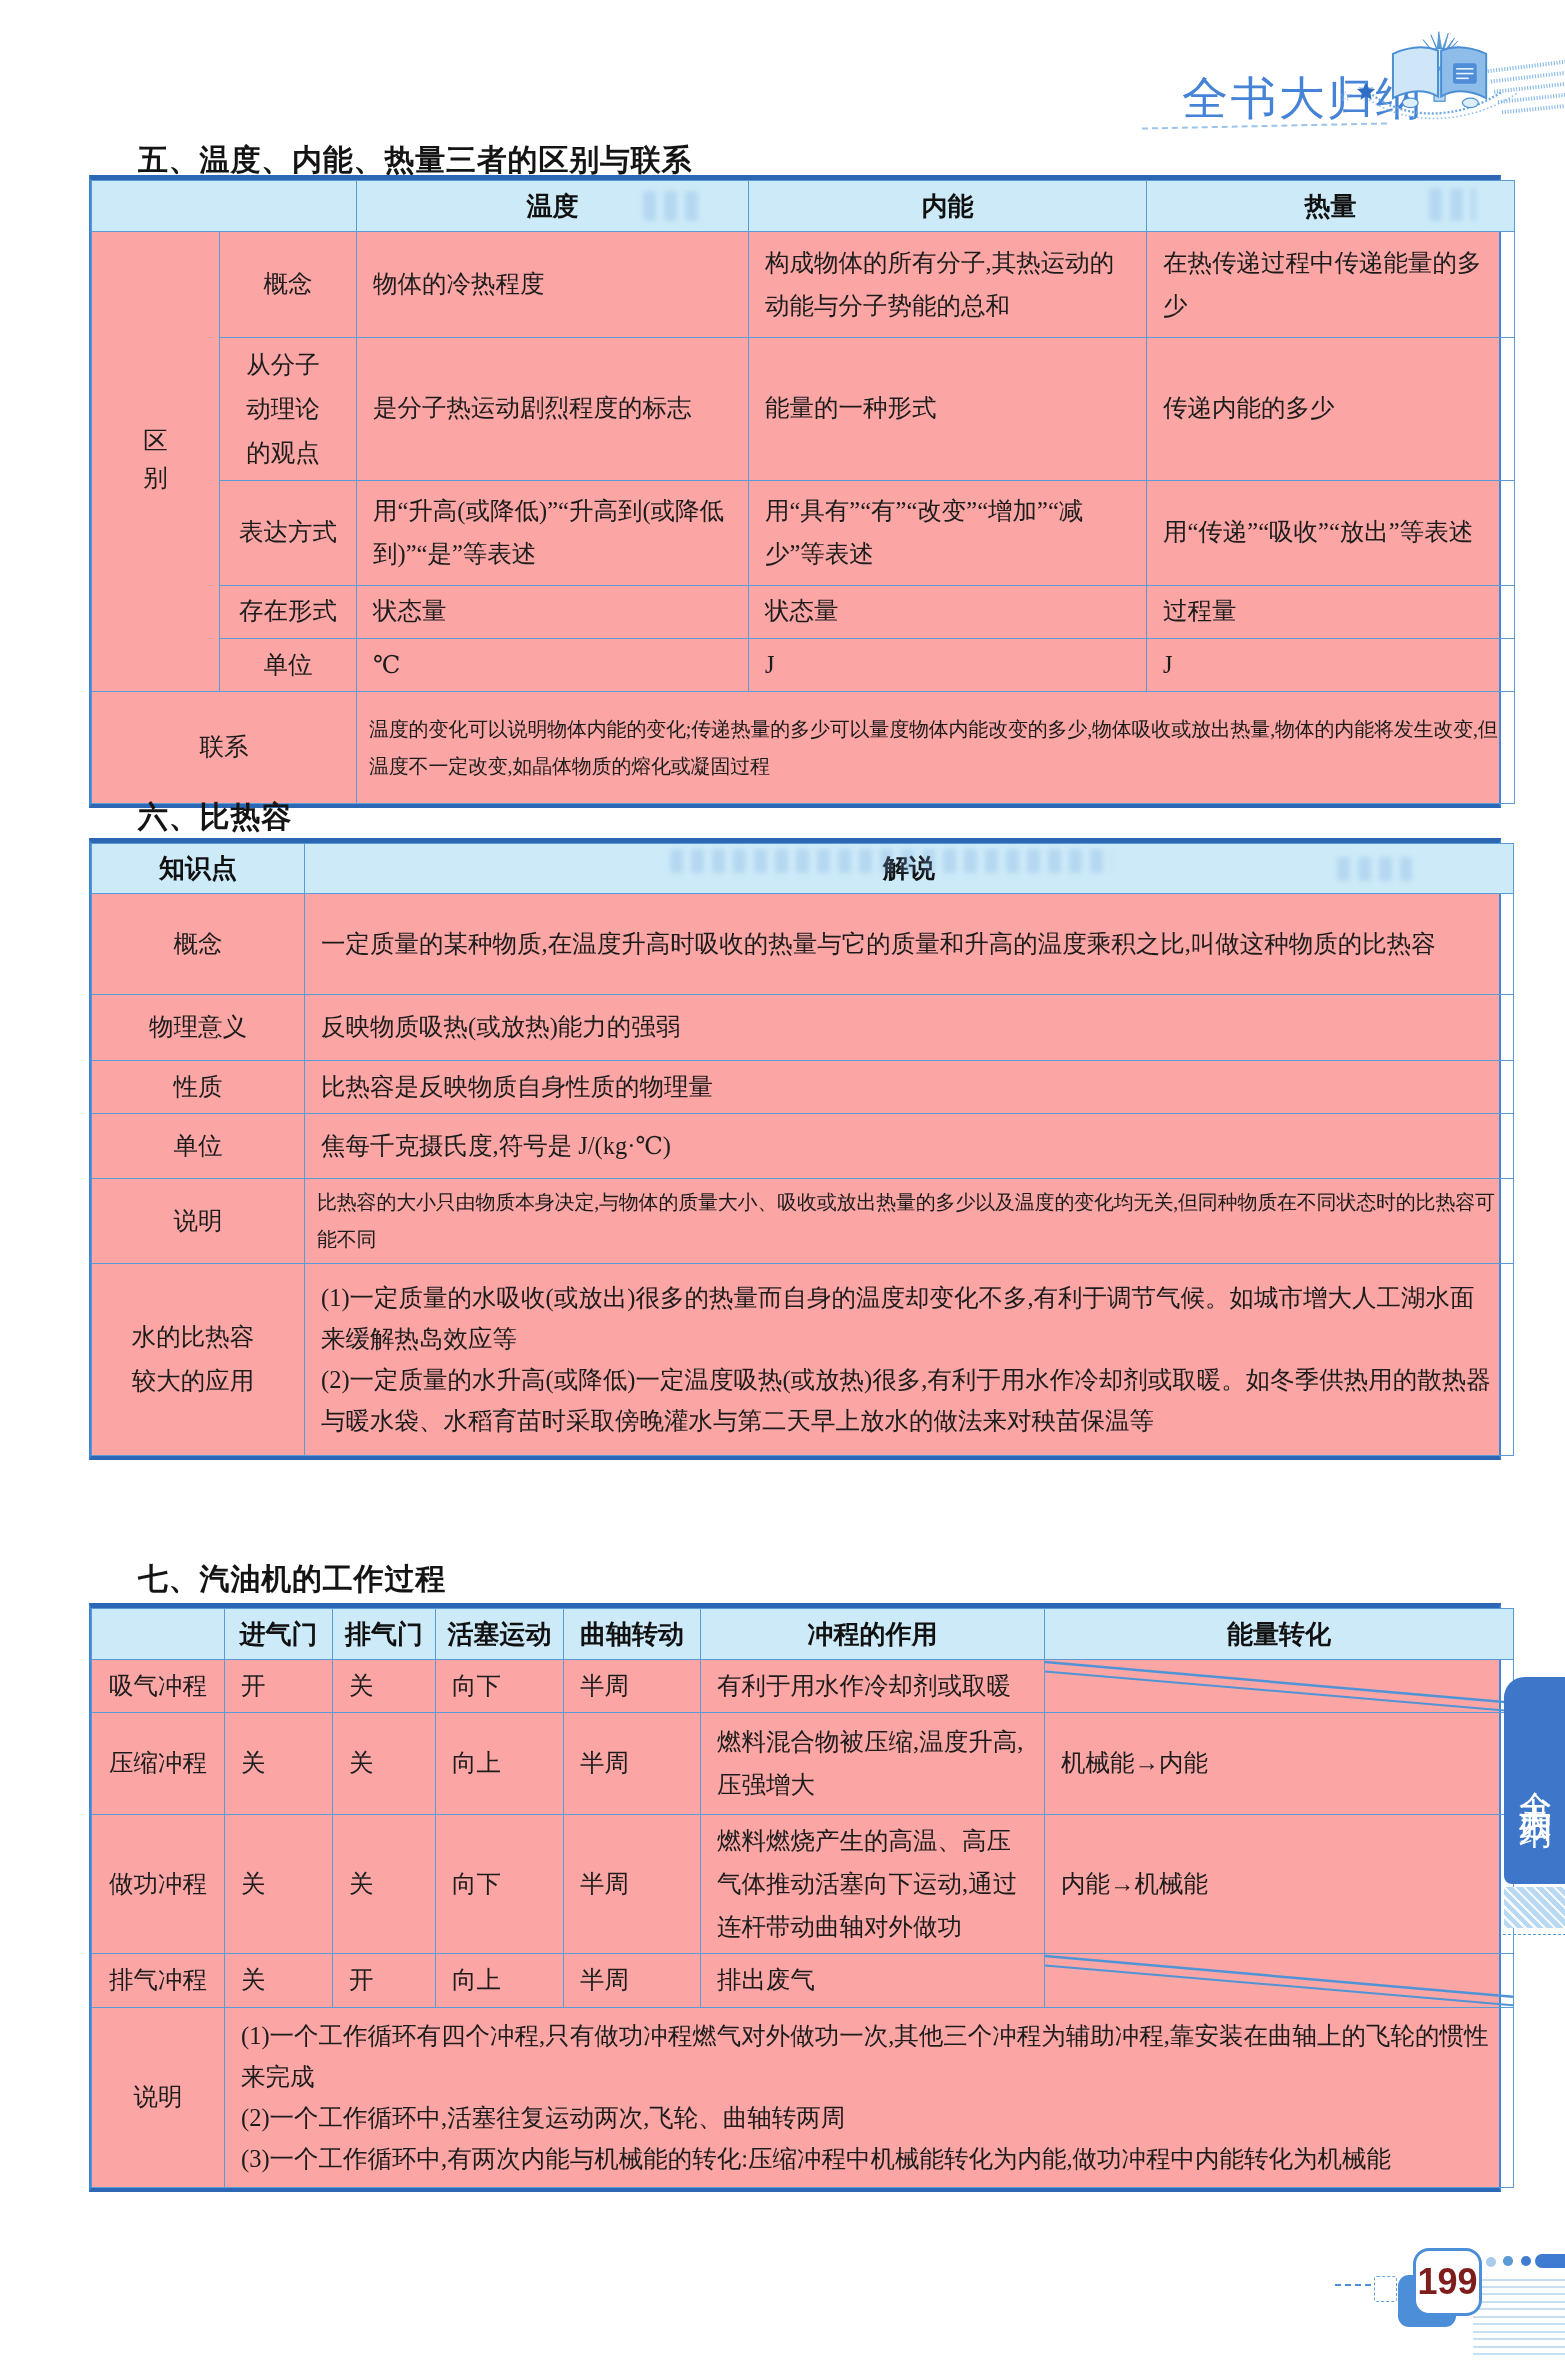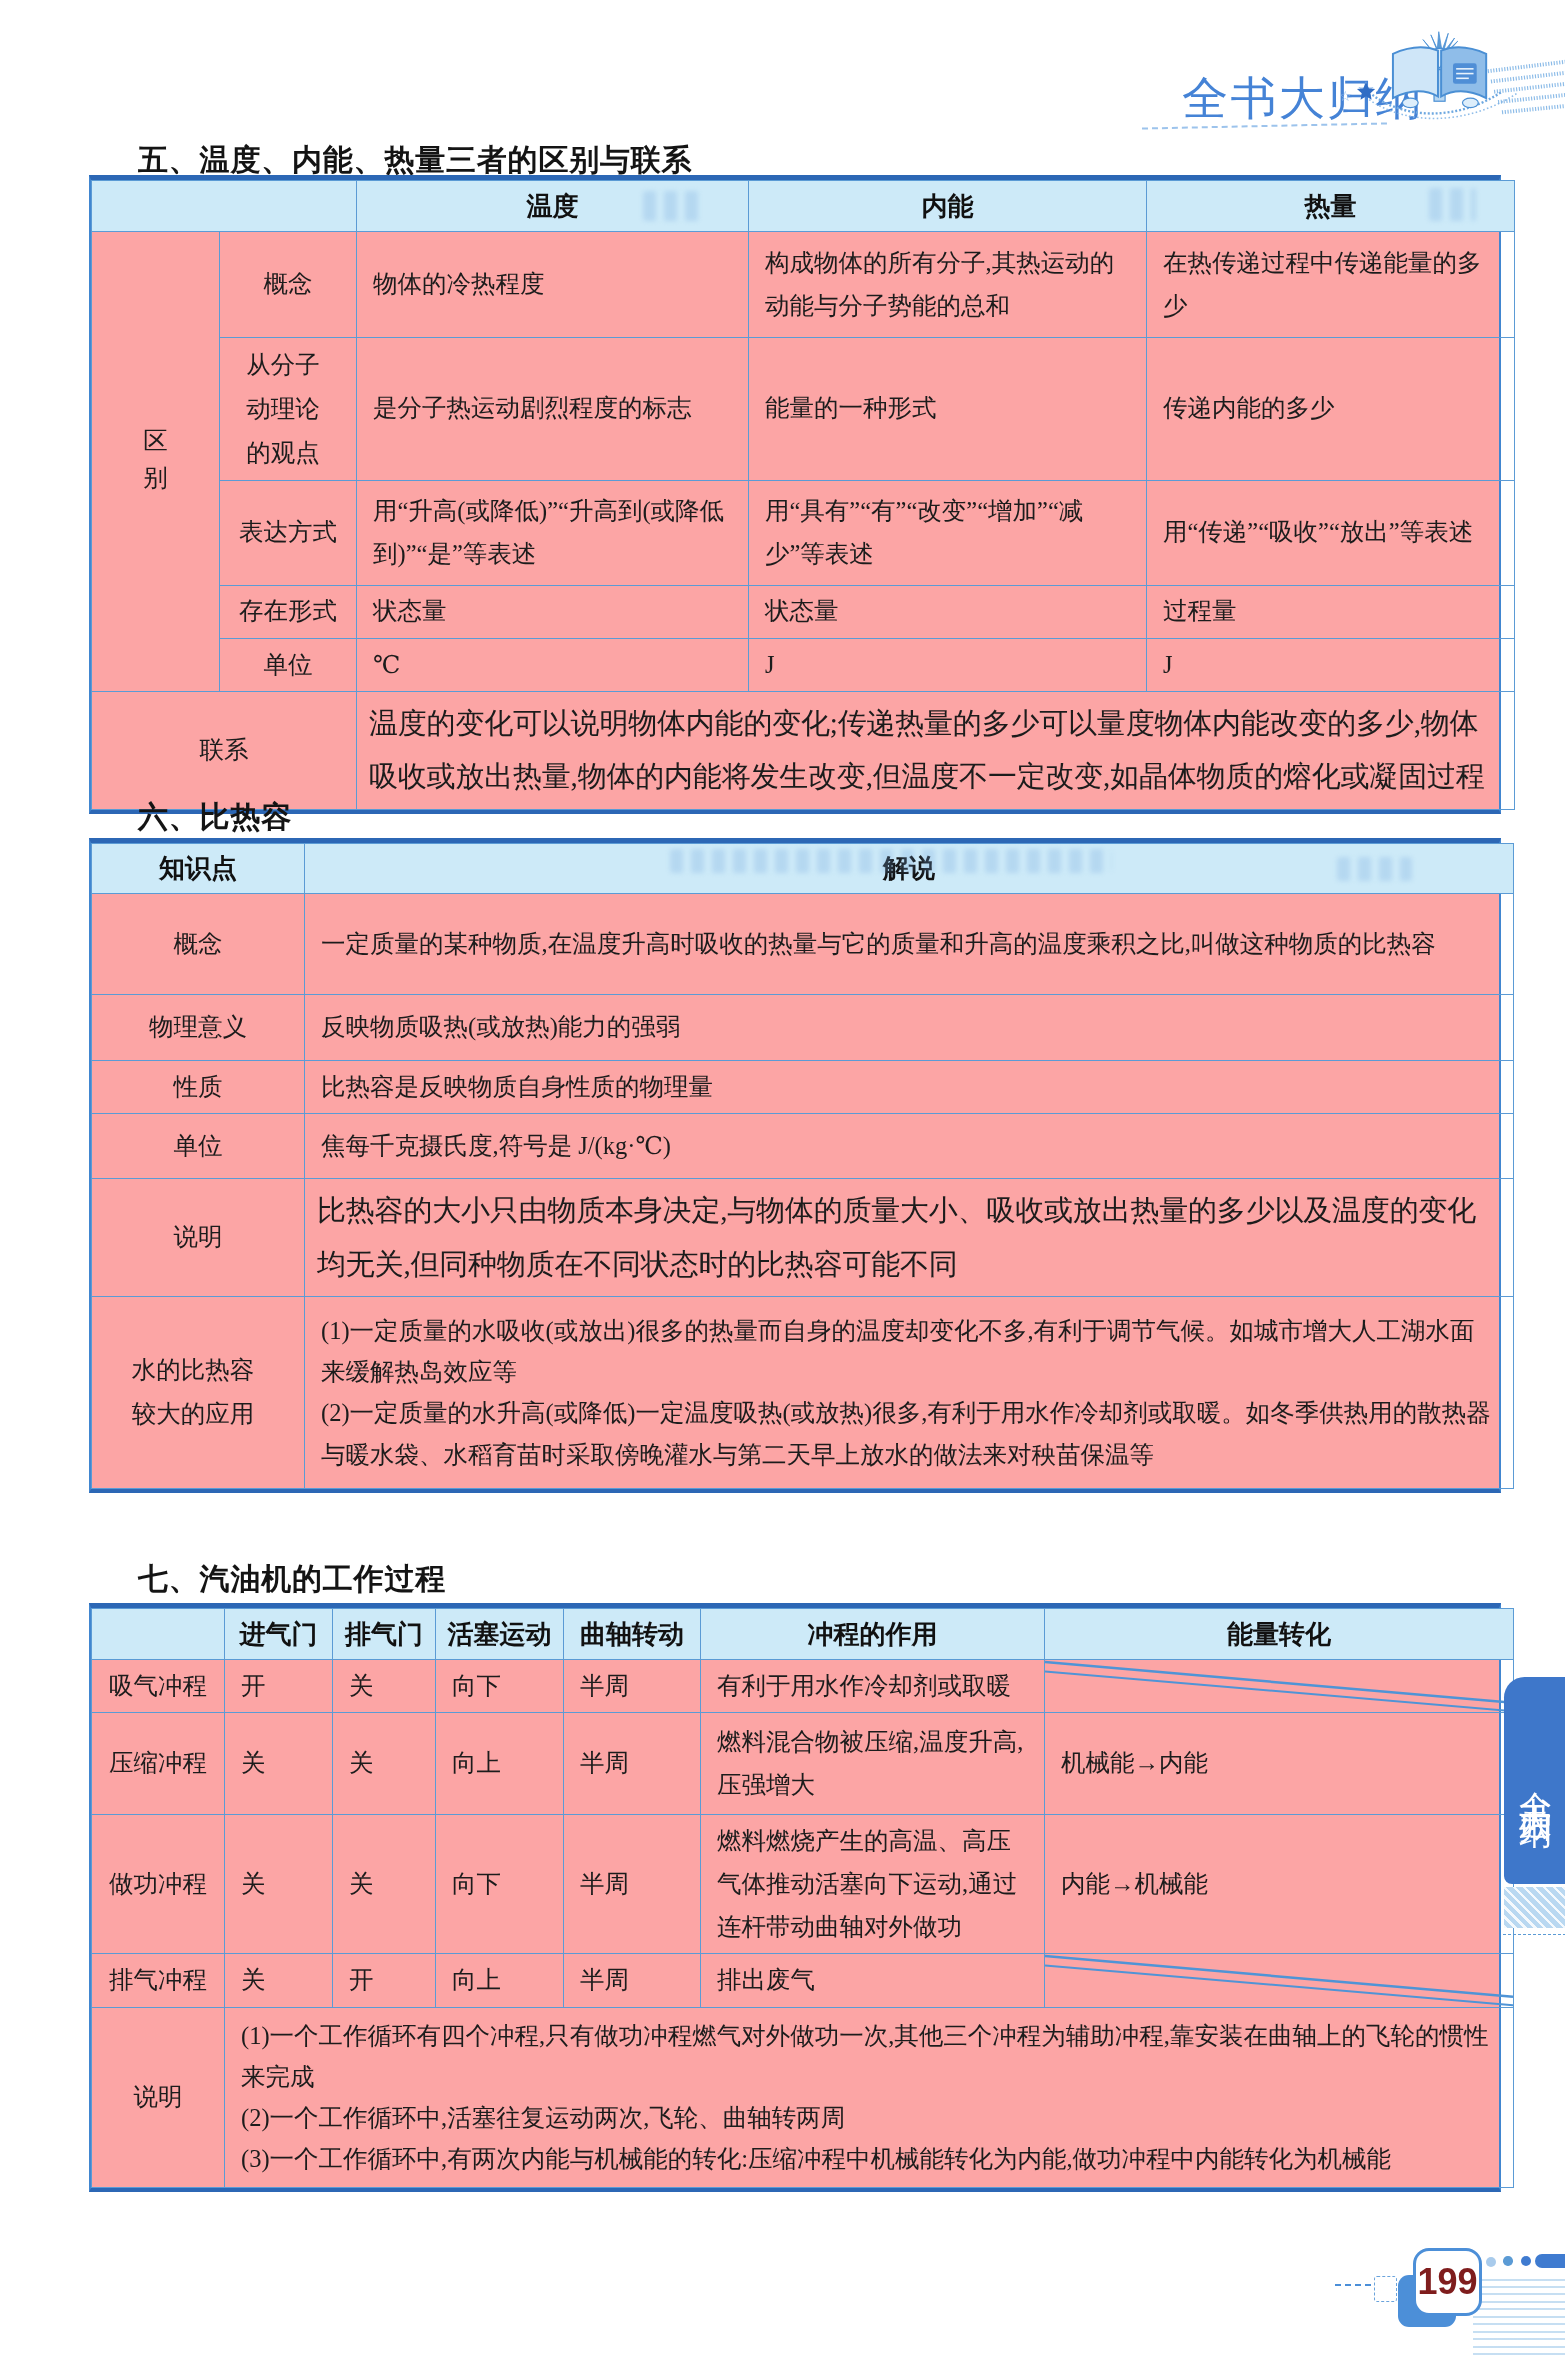--- a/index.html
+++ b/index.html
@@ -38,21 +38,21 @@
   td,th{border:1.6px solid #5b9bd5; box-sizing:border-box; vertical-align:middle;}
   th{
     background:#cdeaf8; font-family:"Liberation Sans","DejaVu Sans",sans-serif;
     font-size:26px; font-weight:bold; color:#111; padding:3.2px 6.3px;
   }
   td{font-size:24.5px; line-height:1.75; padding:4.7px 16px;}
   td.lab{text-align:center; padding:4.7px 6.3px;}
   td.c{text-align:left;}
   td.l{text-align:left;}
   td.pre{white-space:pre-line; line-height:1.68;}
-  td.tight{font-size:29px; line-height:1.85; letter-spacing:-0.2px;padding-left:12px;}
+  td.tight{font-size:20px; line-height:1.85; letter-spacing:-0.2px;padding-left:12px;}
   .vtext{display:inline-block; width:29px; word-break:break-all; line-height:1.5; text-align:center;}
   .w3{display:inline-block; width:3.4em; word-break:break-all; text-align:left; line-height:1.8;}
   .w5{display:inline-block; width:5.4em; word-break:break-all; text-align:left; line-height:1.8;}
   td.diag{padding:0; position:relative;}
   td.diag svg{position:absolute; inset:0; width:100%; height:100%; display:block;}
   .ghost{
     position:absolute; z-index:3; pointer-events:none; border-radius:3.2px; opacity:.45;
     background:repeating-linear-gradient(90deg, rgba(118,168,222,.6) 0 12.6px, rgba(118,168,222,0) 12.6px 21px);
     filter:blur(2.4px);
   }

